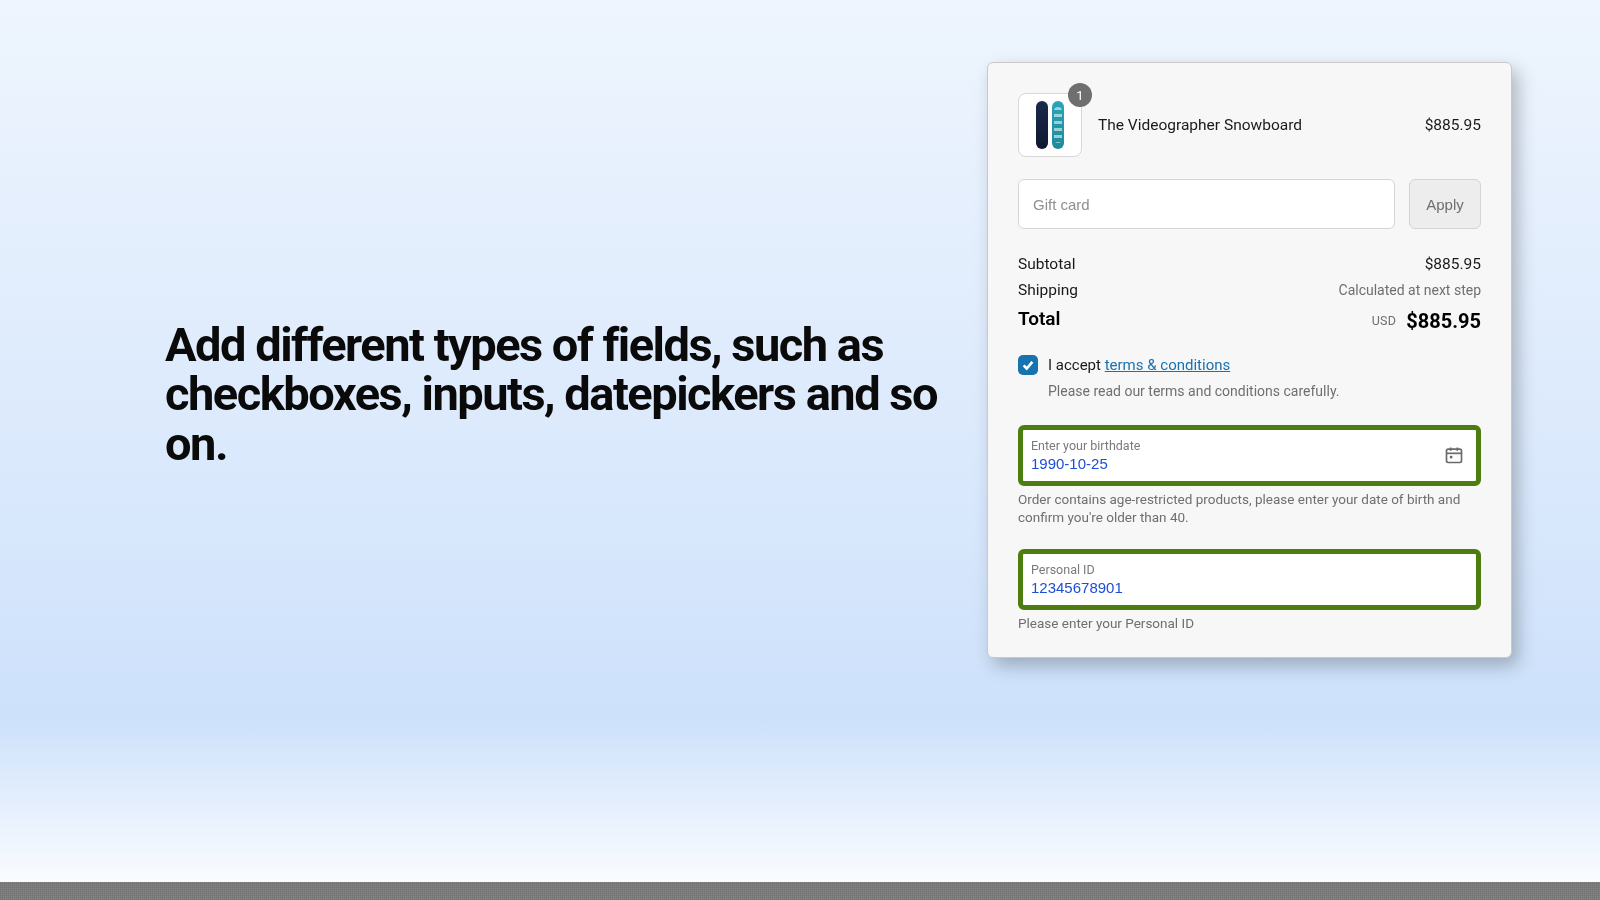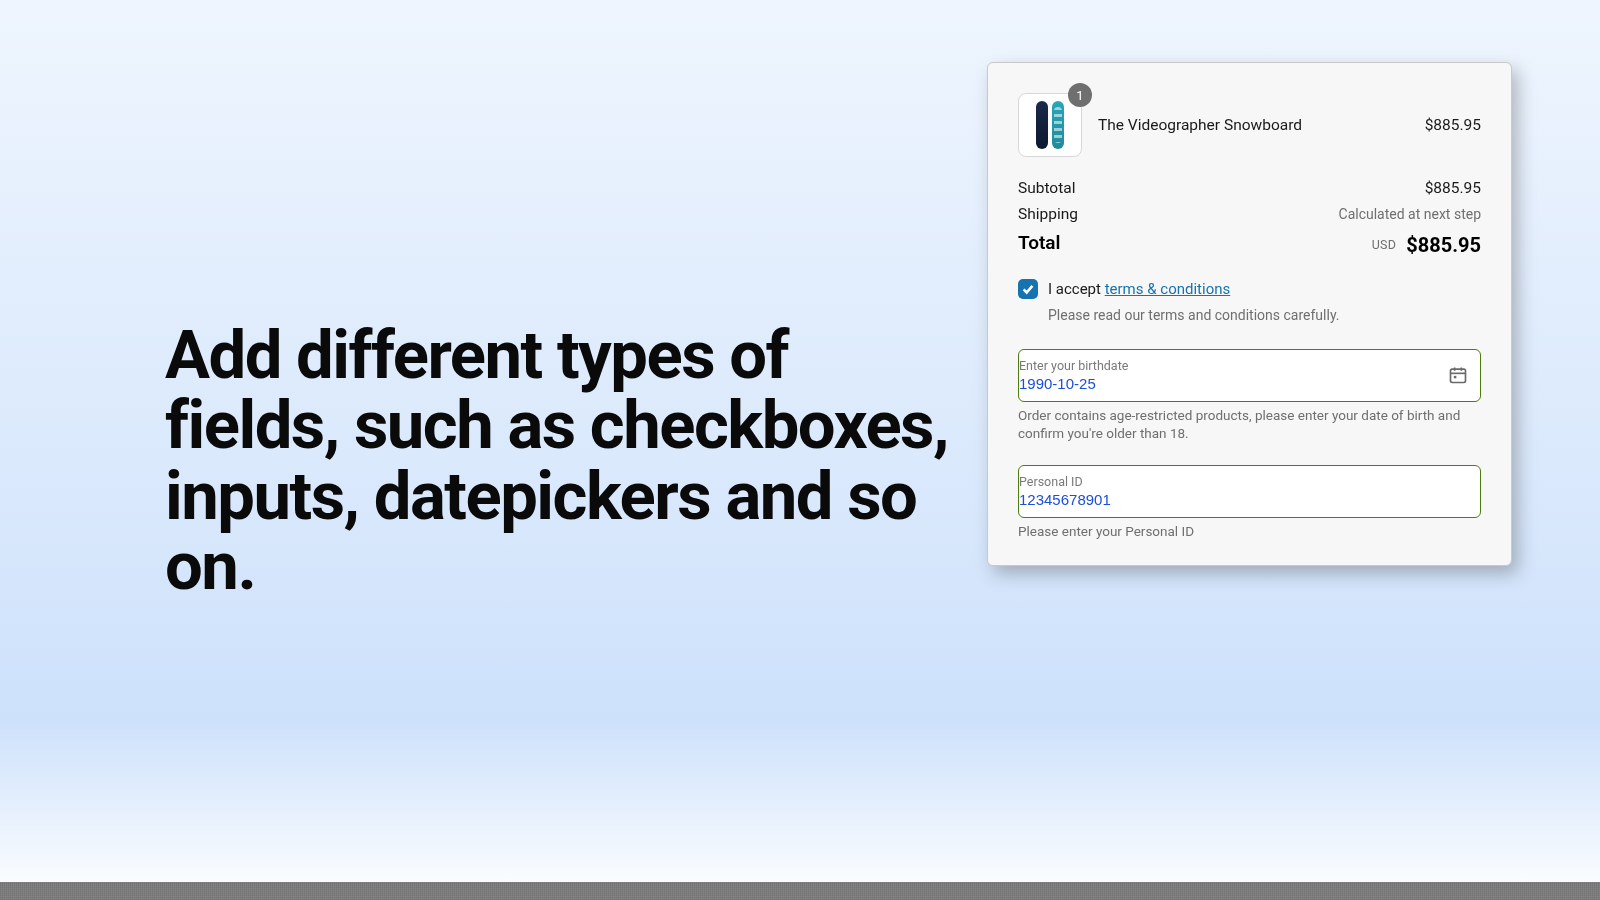--- a/index.html
+++ b/index.html
@@ -18,21 +18,21 @@
       repeating-linear-gradient(0deg, rgba(0,0,0,0.5) 0 1px, rgba(255,255,255,0) 1px 2px),
       #222;
     opacity: 0.55;
   }
 
   .headline {
     position: absolute;
     left: 165px;
     top: 320px;
     width: 790px;
-    font-size: 67px;
+    font-size: 47px;
     line-height: 1.05;
     font-weight: 700;
     letter-spacing: -1.5px;
     color: #0a0a0a;
   }
 
   .panel {
     position: absolute;
     top: 62px;
     left: 987px;
@@ -120,24 +120,24 @@
     background: #1773b0;
     display: flex; align-items: center; justify-content: center;
   }
   .chk svg { width: 14px; height: 14px; stroke: #fff; stroke-width: 3; fill: none; }
   .terms-text { font-size: 15px; color: #1a1a1a; }
   .terms-link { color: #1773b0; text-decoration: underline; cursor: pointer; }
   .terms-hint { font-size: 14px; color: #6f6f6f; margin-left: 30px; margin-bottom: 26px; }
 
   .float-field {
     position: relative;
-    border: 1px solid #4d7c0f;
+    border: 5px solid #4d7c0f;
     border-radius: 6px;
     background: #fff;
-    padding: 8px 46px 8px 0;
+    padding: 8px 46px 8px 8px;
     margin-bottom: 4px;
   }
   .float-field .fl-label { font-size: 12.5px; color: #7a7a7a; display: block; margin-bottom: 1px; }
   .float-field .fl-value {
     border: none; outline: none; background: transparent;
     font-size: 15px; color: #1d4ed8; width: 100%;
     padding: 0;
   }
   .field-icon {
     position: absolute; right: 12px; top: 50%; transform: translateY(-50%);
@@ -158,20 +158,24 @@
       <div class="thumb">
         <div class="board dark"></div>
         <div class="board teal"></div>
       </div>
       <div class="qty-badge">1</div>
     </div>
     <div class="prod-name">The Videographer Snowboard</div>
     <div class="prod-price">$885.95</div>
   </div>
 
+  <div class="input-row">
+    <input class="text-input" type="text" placeholder="Gift card" style="">
+    <button class="apply-btn">Apply</button>
+  </div>
 
   <div class="summary-line">
     <span class="lab">Subtotal</span>
     <span class="val">$885.95</span>
   </div>
   <div class="summary-line">
     <span class="lab">Shipping</span>
     <span class="note">Calculated at next step</span>
   </div>
   <div class="total-line">
@@ -200,21 +204,21 @@
     <span class="field-icon">
       <svg viewBox="0 0 24 24" fill="none" stroke="currentColor" stroke-width="2">
         <rect x="3" y="5" width="18" height="16" rx="2"></rect>
         <line x1="3" y1="10" x2="21" y2="10"></line>
         <line x1="8" y1="3" x2="8" y2="7"></line>
         <line x1="16" y1="3" x2="16" y2="7"></line>
         <rect x="7" y="13" width="3" height="3" fill="currentColor" stroke="none"></rect>
       </svg>
     </span>
   </div>
-  <div class="help-text">Order contains age-restricted products, please enter your date of birth and confirm you're older than 18.</div>
+  <div class="help-text">Order contains age-restricted products, please enter your date of birth and confirm you're older than 40.</div>
 
   <div class="float-field">
     <span class="fl-label">Personal ID</span>
     <input class="fl-value" type="text" value="12345678901" style="">
   </div>
   <div class="help-text last">Please enter your Personal ID</div>
 
 </div>
 
 <div class="noise-bar"></div>

